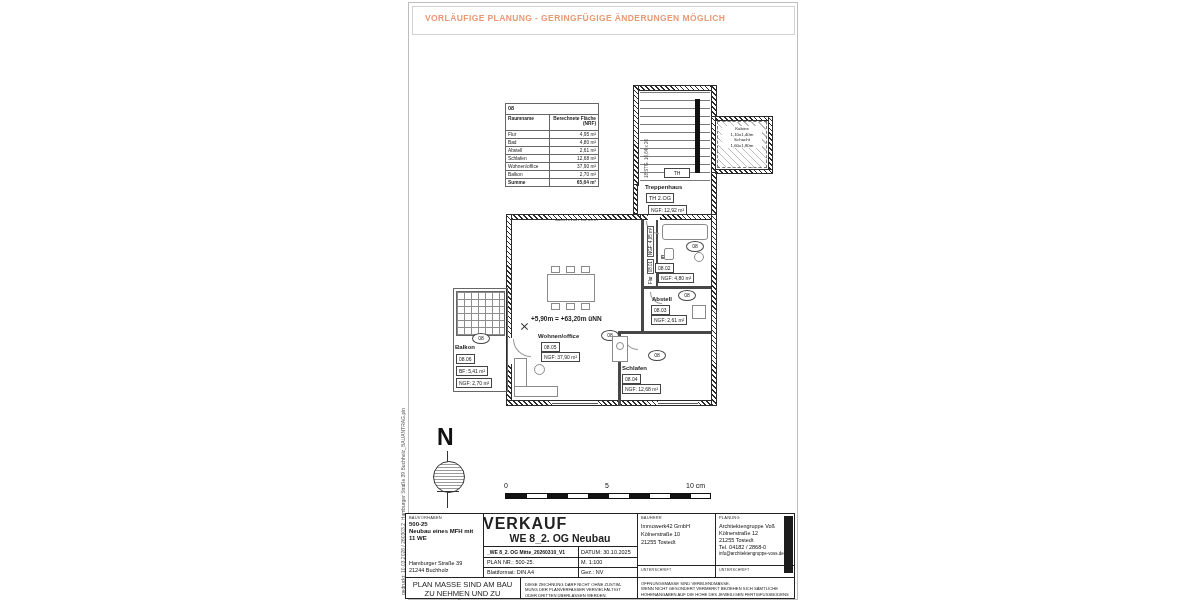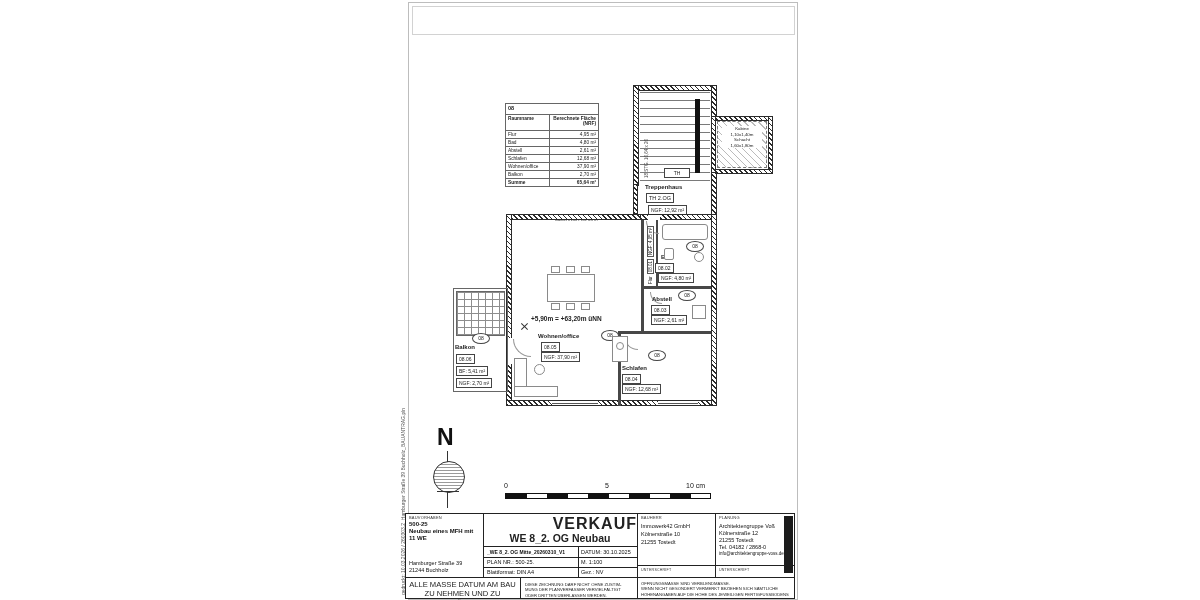--- a/index.html
+++ b/index.html
@@ -66,20 +66,21 @@
   .flur-box{display:inline-block;border:1px solid #555;padding:0 1px;margin-left:2px;background:#fff;}
 </style>
 </head>
 <body>
 
 <div id="stage">
 
   <div class="sheet"></div>
 
   <div class="notice-box"></div>
+  <div class="notice-text">VORLÄUFIGE PLANUNG - GERINGFÜGIGE ÄNDERUNGEN MÖGLICH</div>
 
   <div class="vtext" style="left:400px;top:595px;font-size:5px;color:#555;">gedruckt: 10.03.2026 / 260303.2_Hamburger Straße 39 Buchholz_BAUANTRAG.pln</div>
 
   <table class="rtable">
     <tbody>
         <tr class="ttl">
           <td colspan="2">08</td>
         </tr>
     <tr class="hd">
       <td>Raumname</td>
@@ -241,21 +242,21 @@
   <div class="tl" style="left:637px;top:565px;width:158px;height:1px;"></div>
   <div class="tl" style="left:405px;top:577px;width:390px;height:1px;"></div>
   <div class="tl" style="left:520px;top:577px;width:1px;height:22px;"></div>
 
   <div class="tb-small" style="left:409px;top:515px;">BAUVORHABEN</div>
   <div class="tb-txt tb-bold" style="left:409px;top:521px;font-size:6px;">500-25</div>
   <div class="tb-txt tb-bold" style="left:409px;top:528px;font-size:6px;width:72px;white-space:normal;line-height:7px;">Neubau eines MFH mit 11 WE</div>
   <div class="tb-txt" style="left:409px;top:560px;">Hamburger Straße 39</div>
   <div class="tb-txt" style="left:409px;top:567px;">21244 Buchholz</div>
 
-  <div class="abs" style="left:483px;top:515px;width:154px;text-align:right;font-size:16px;font-weight:bold;letter-spacing:1px;">VERKAUF</div>
+  <div class="abs" style="left:483px;top:515px;width:154px;text-align:left;font-size:16px;font-weight:bold;letter-spacing:1px;">VERKAUF</div>
   <div class="abs" style="left:483px;top:532px;width:154px;text-align:center;font-size:10.5px;font-weight:bold;">WE 8_2. OG Neubau</div>
   <div class="tb-txt tb-bold" style="left:487px;top:549px;font-size:5px;">_WE 8_2. OG Mitte_20260310_V1</div>
   <div class="tb-txt" style="left:581px;top:549px;">DATUM: 30.10.2025</div>
   <div class="tb-txt" style="left:487px;top:559px;">PLAN NR.: 500-25.</div>
   <div class="tb-txt" style="left:581px;top:559px;">M. 1:100</div>
   <div class="tb-txt" style="left:487px;top:569px;">Blattformat: DIN A4</div>
   <div class="tb-txt" style="left:581px;top:569px;">Gez.: NV</div>
 
   <div class="tb-small" style="left:641px;top:515px;">BAUHERR</div>
   <div class="tb-txt" style="left:641px;top:523px;">Immowerk42  GmbH</div>
@@ -266,21 +267,21 @@
   <div class="tb-small" style="left:719px;top:515px;">PLANUNG</div>
   <div class="tb-txt" style="left:719px;top:523px;">Architektengruppe Voß</div>
   <div class="tb-txt" style="left:719px;top:530px;">Kölnerstraße 12</div>
   <div class="tb-txt" style="left:719px;top:537px;">21255 Tostedt</div>
   <div class="tb-txt" style="left:719px;top:544px;">Tel. 04182 / 2868-0</div>
   <div class="tb-txt" style="left:719px;top:551px;font-size:4.5px;">info@architektengruppe-voss.de</div>
   <div class="tb-small" style="left:719px;top:568px;font-size:3.6px;">UNTERSCHRIFT</div>
   <div class="stamp"></div>
 
   <div class="abs" style="left:407px;top:580px;width:111px;text-align:center;font-size:7.6px;line-height:9px;">
-    <div>ALLE MASSE DATUM AM  BAU</div>
+    <div>PLAN MASSE SIND AM  BAU</div>
     <div>ZU NEHMEN UND ZU PRÜFEN!</div>
   </div>
   <div class="tiny" style="left:525px;top:582px;">
     <div>DIESE ZEICHNUNG DARF NICHT OHNE ZUSTIM-</div>
     <div>MUNG  DER  PLANVERFASSER  VERVIELFÄLTIGT</div>
     <div>ODER  DRITTEN  ÜBERLASSEN  WERDEN.</div>
   </div>
   <div class="tiny" style="left:641px;top:581px;">
     <div>ÖFFNUNGSMASSE SIND VERBLENDMASSE.</div>
     <div>WENN NICHT GESONDERT VERMERKT BEZIEHEN SICH SÄMTLICHE</div>

